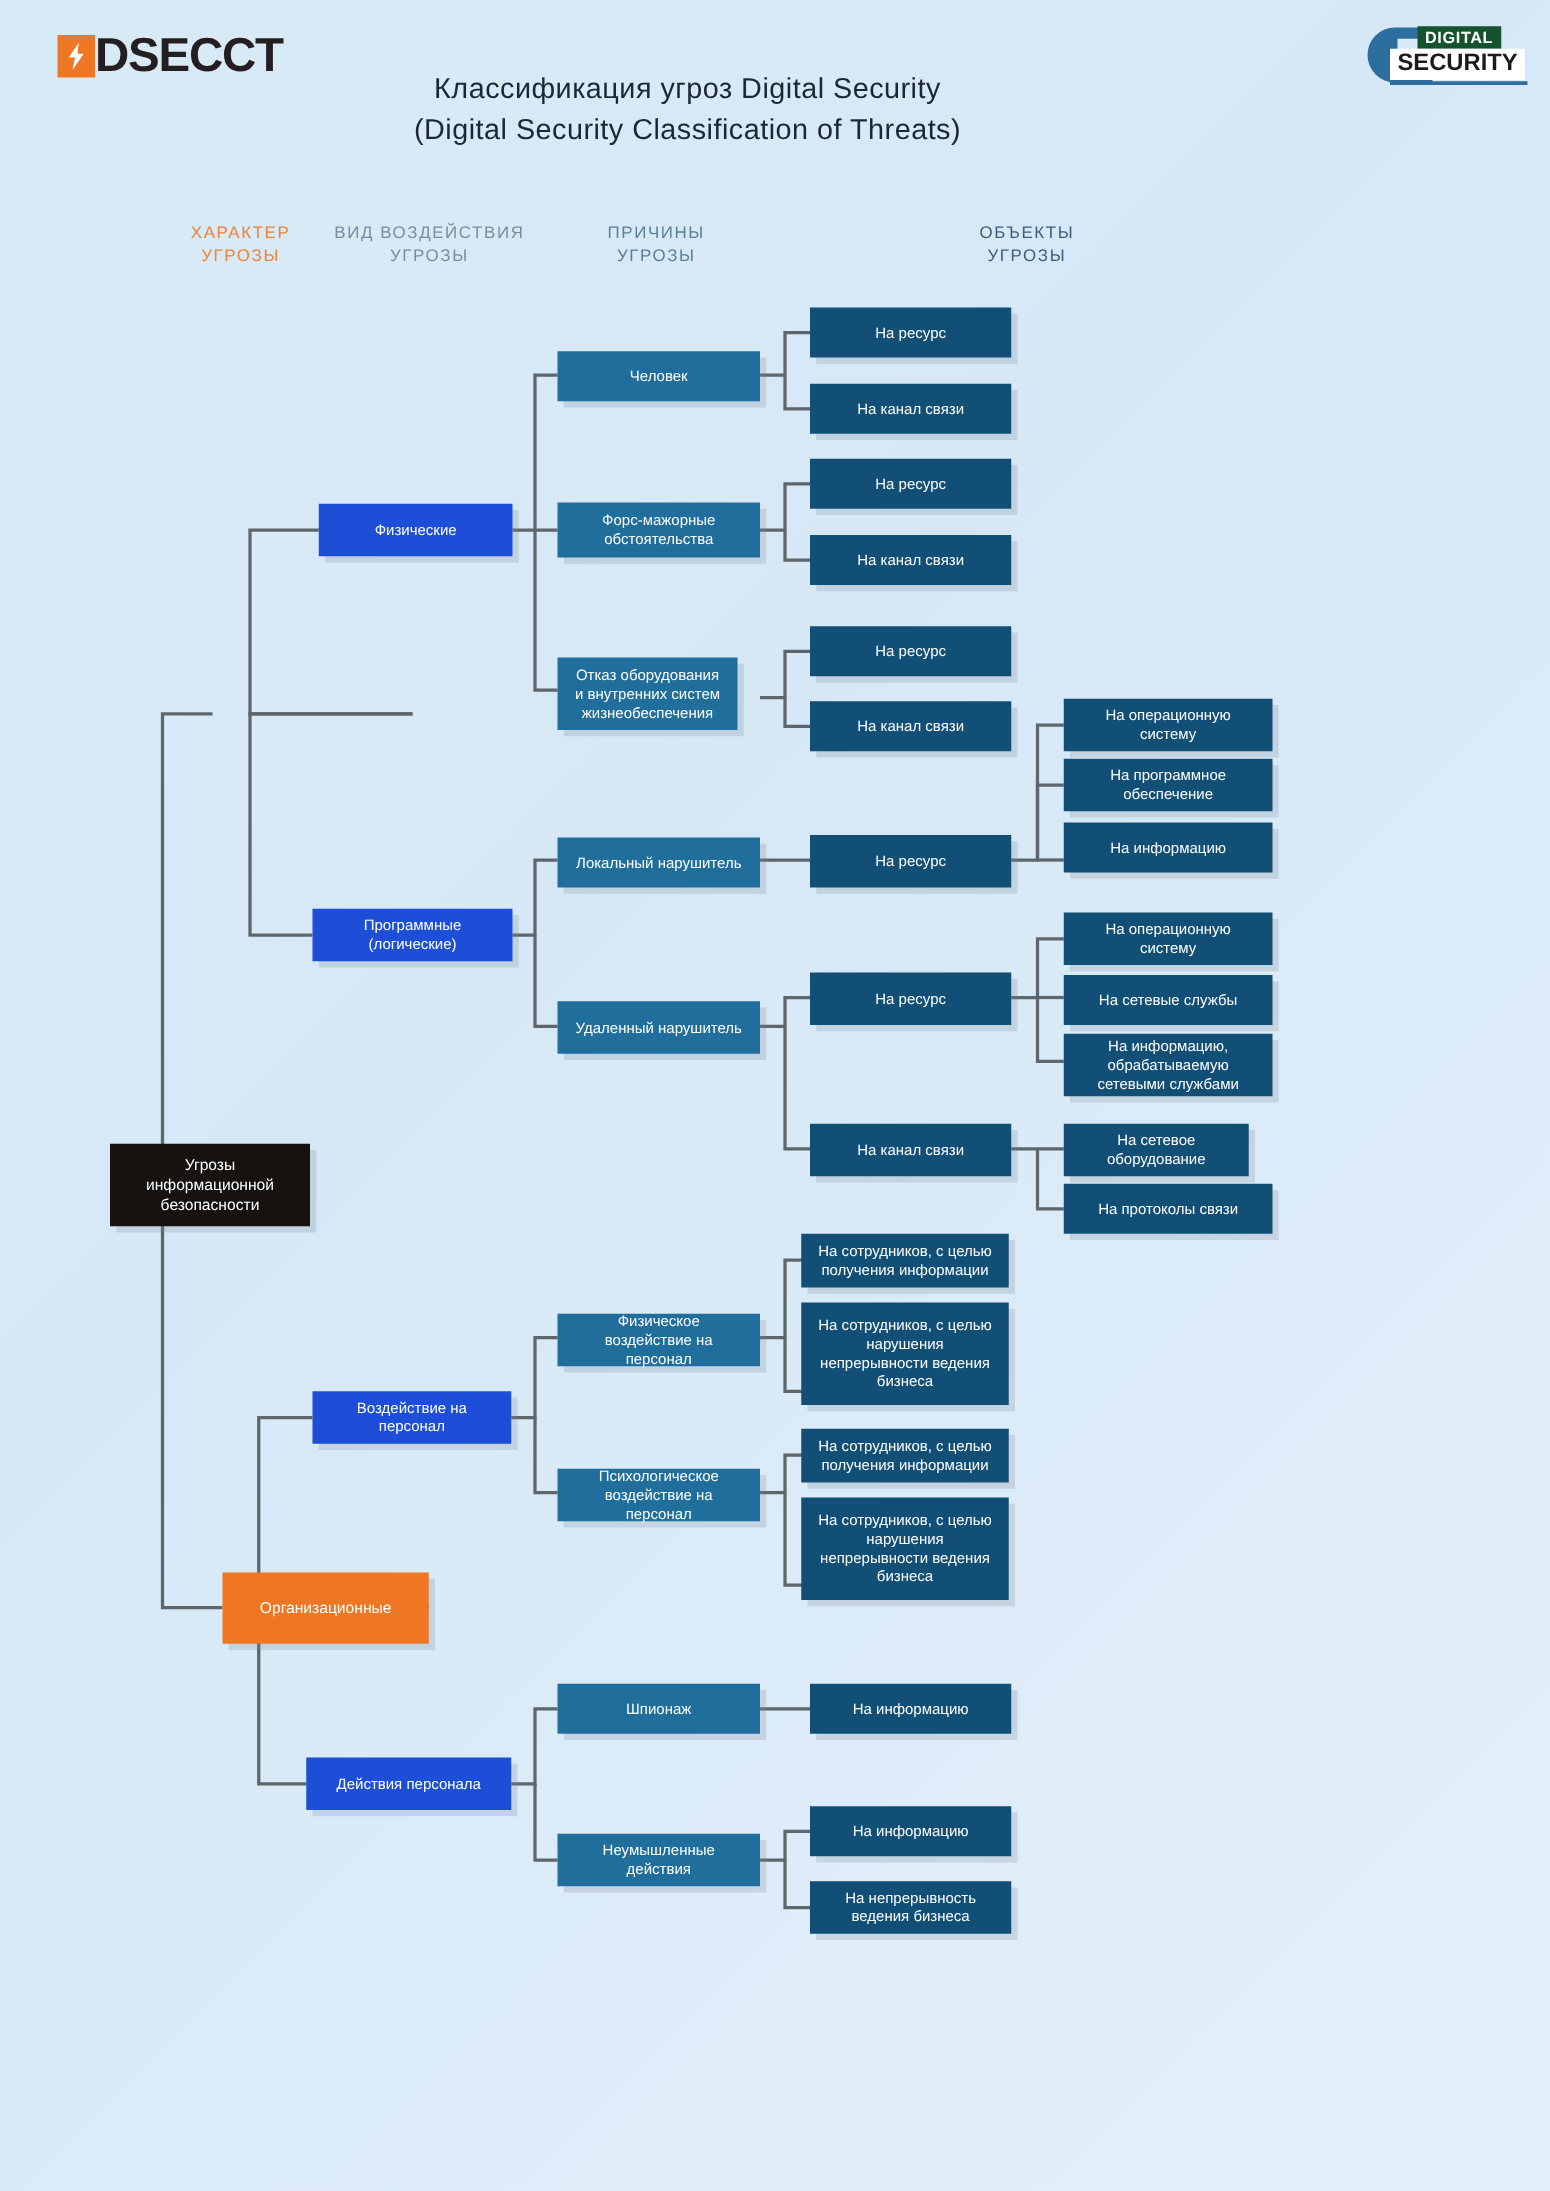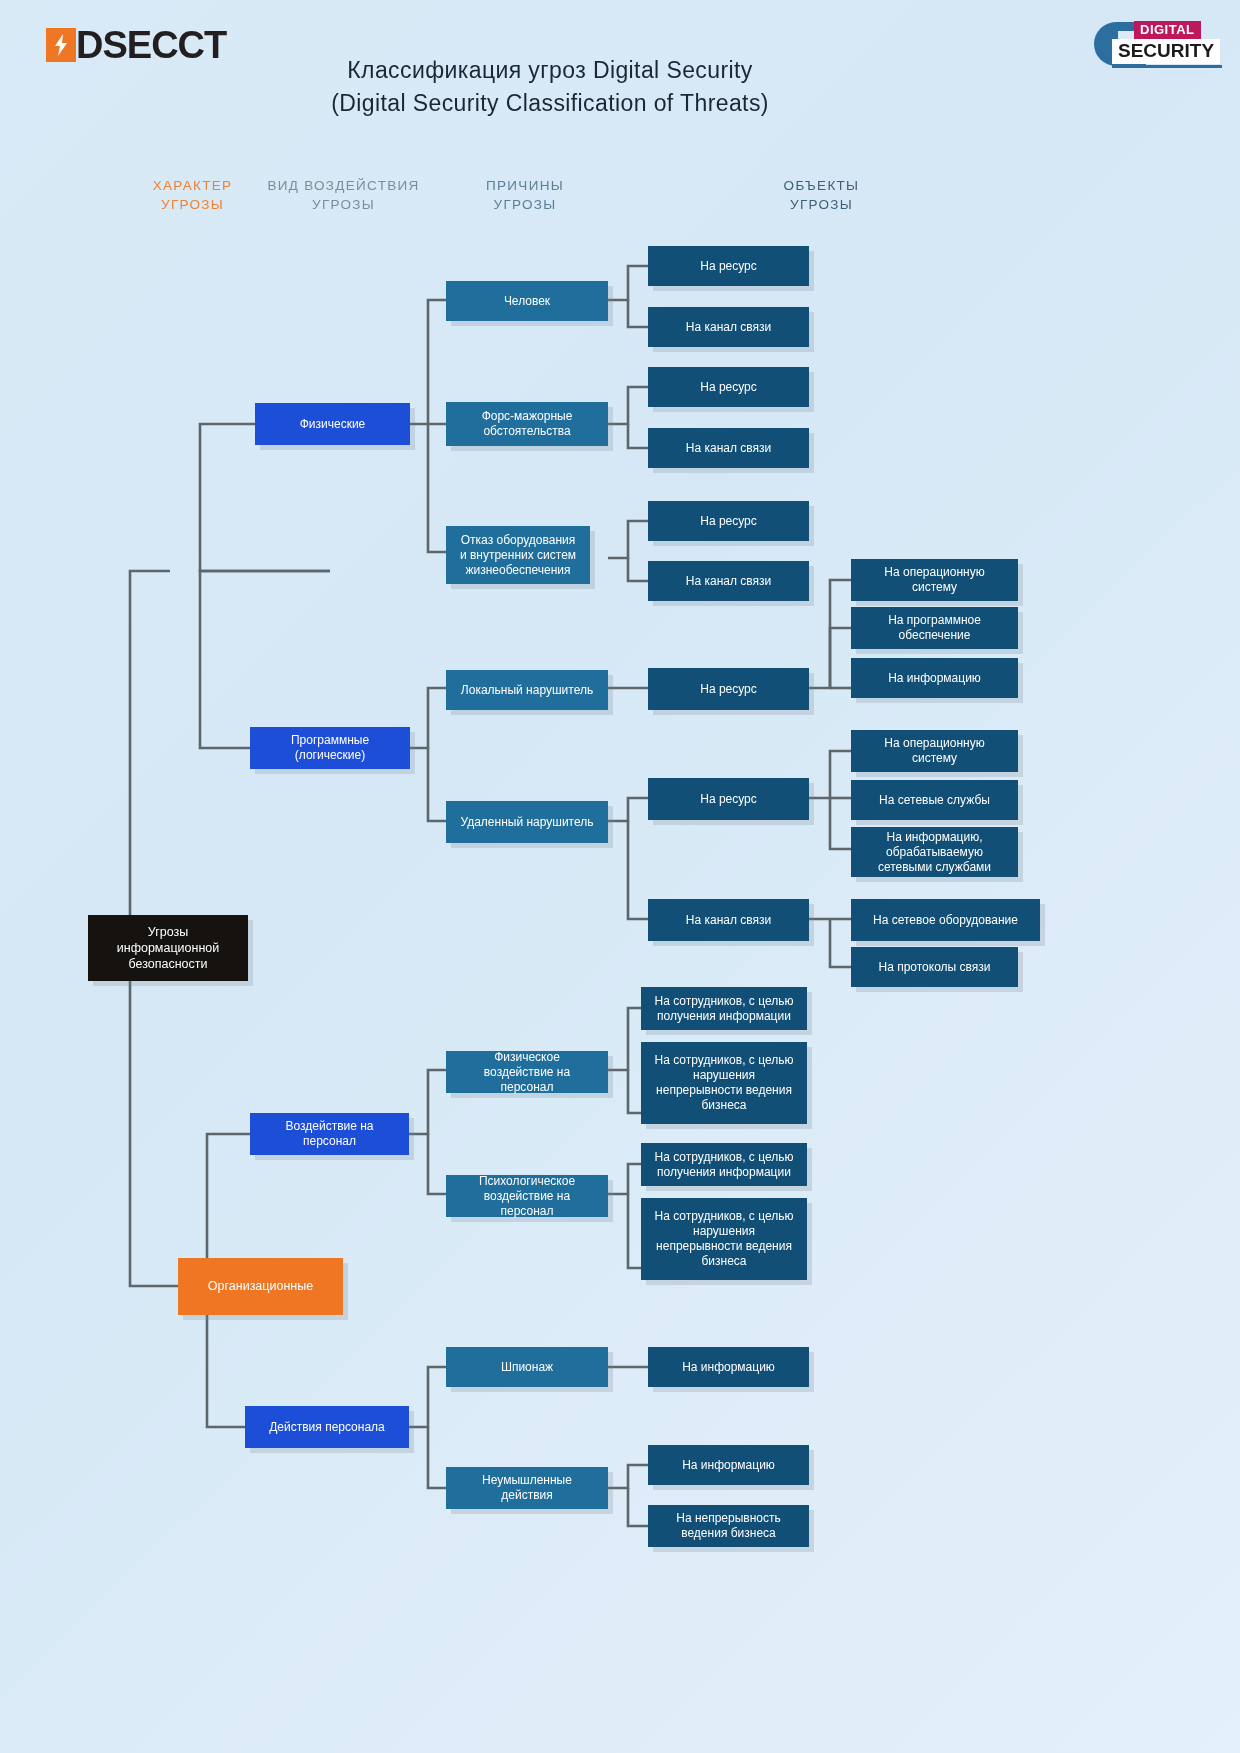--- a/index.html
+++ b/index.html
@@ -32,21 +32,21 @@
     position:absolute; right:18px; top:18px; width:128px; height:52px;
   }
   .dsec .pill{
     position:absolute; left:0; top:4px; width:52px; height:44px;
     background:#2c6f9e; border-radius:22px 0 0 22px;
   }
   .dsec .pill-hole{
     position:absolute; left:24px; top:13px; width:28px; height:26px; background:#dbeaf7;
   }
   .dsec .dig{
-    position:absolute; left:40px; top:3px; background:#be185d; color:#fff;
+    position:absolute; left:40px; top:3px; background:#14532d; color:#fff;
     font-size:13px; font-weight:bold; letter-spacing:.5px; padding:1px 6px 2px;
   }
   .dsec .sec{
     position:absolute; left:18px; top:21px; background:#ffffff; color:#1b1b1b;
     font-size:19px; font-weight:bold; letter-spacing:0px; padding:1px 6px 2px;
   }
   .dsec .underline{
     position:absolute; left:18px; top:47px; width:110px; height:3px; background:#2c6f9e;
   }
 
@@ -290,20 +290,20 @@
   </div>
   <div class="node n-navy" style="left:851px;top:730px;width:167px;height:42px;">
     <span>На операционную систему</span>
   </div>
   <div class="node n-navy" style="left:851px;top:780px;width:167px;height:40px;">
     <span>На сетевые службы</span>
   </div>
   <div class="node n-navy" style="left:851px;top:827px;width:167px;height:50px;">
     <span>На информацию, обрабатываемую сетевыми службами</span>
   </div>
-  <div class="node n-navy" style="left:851px;top:899px;width:189px;height:42px;">
+  <div class="node n-navy" style="left:851px;top:899px;width:148px;height:42px;">
     <span>На сетевое оборудование</span>
   </div>
   <div class="node n-navy" style="left:851px;top:947px;width:167px;height:40px;">
     <span>На протоколы связи</span>
   </div>
 
 </div>
 
 </body></html>

